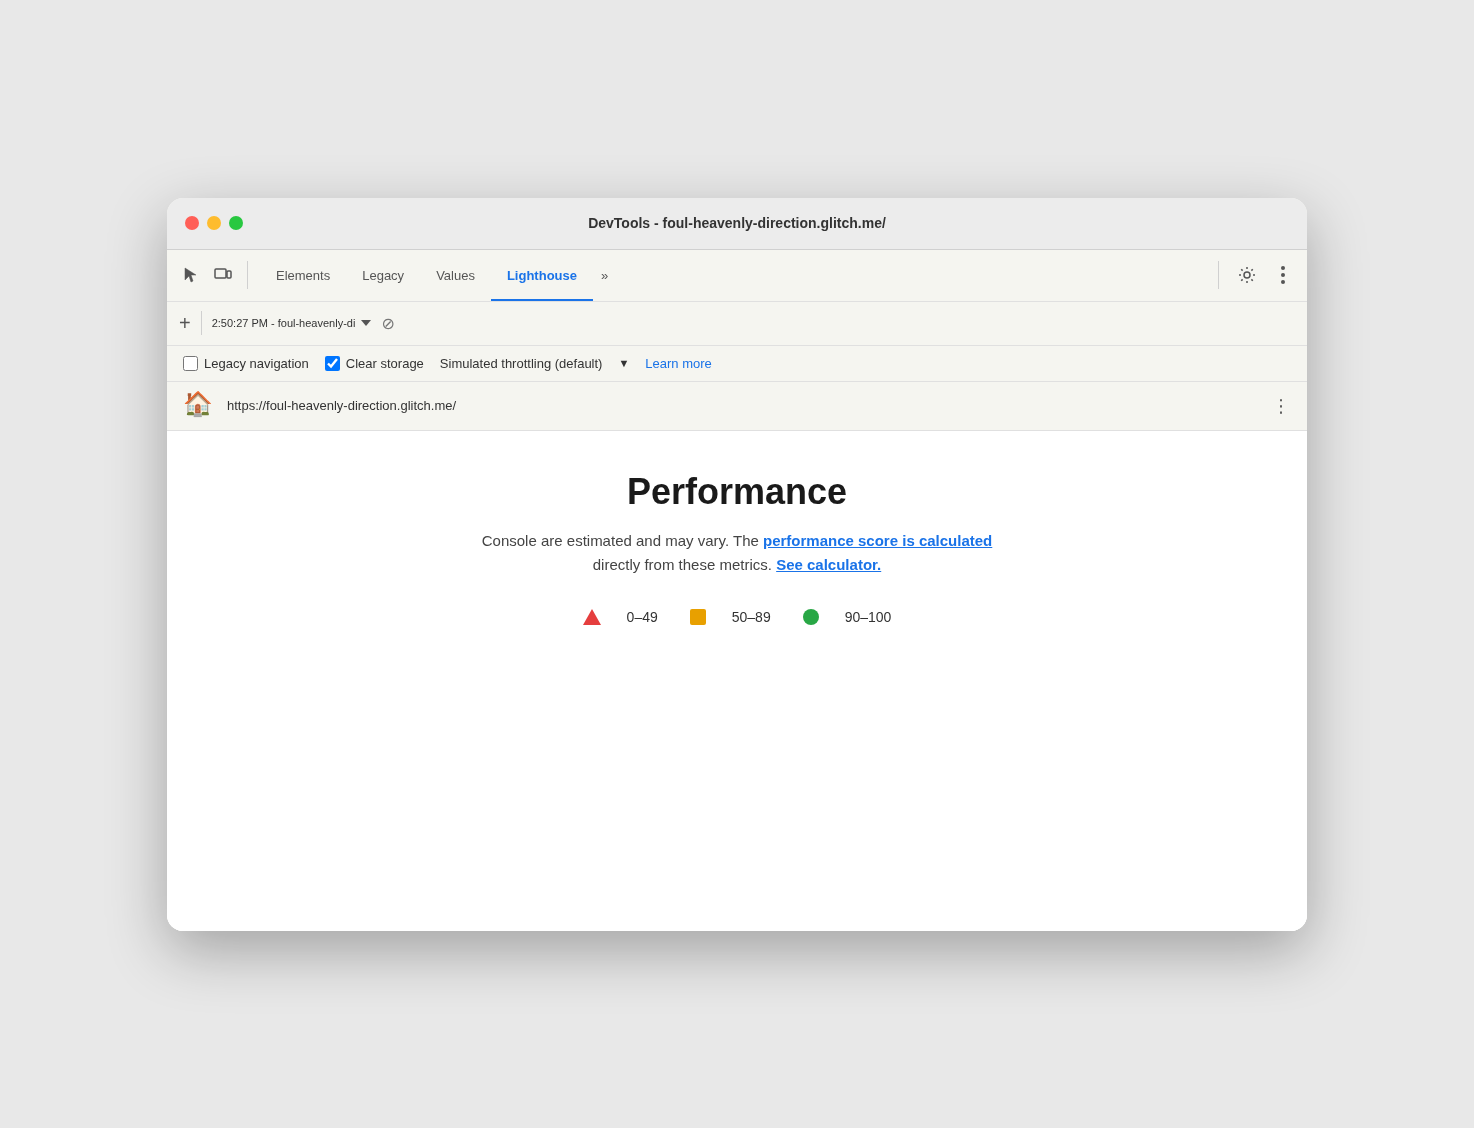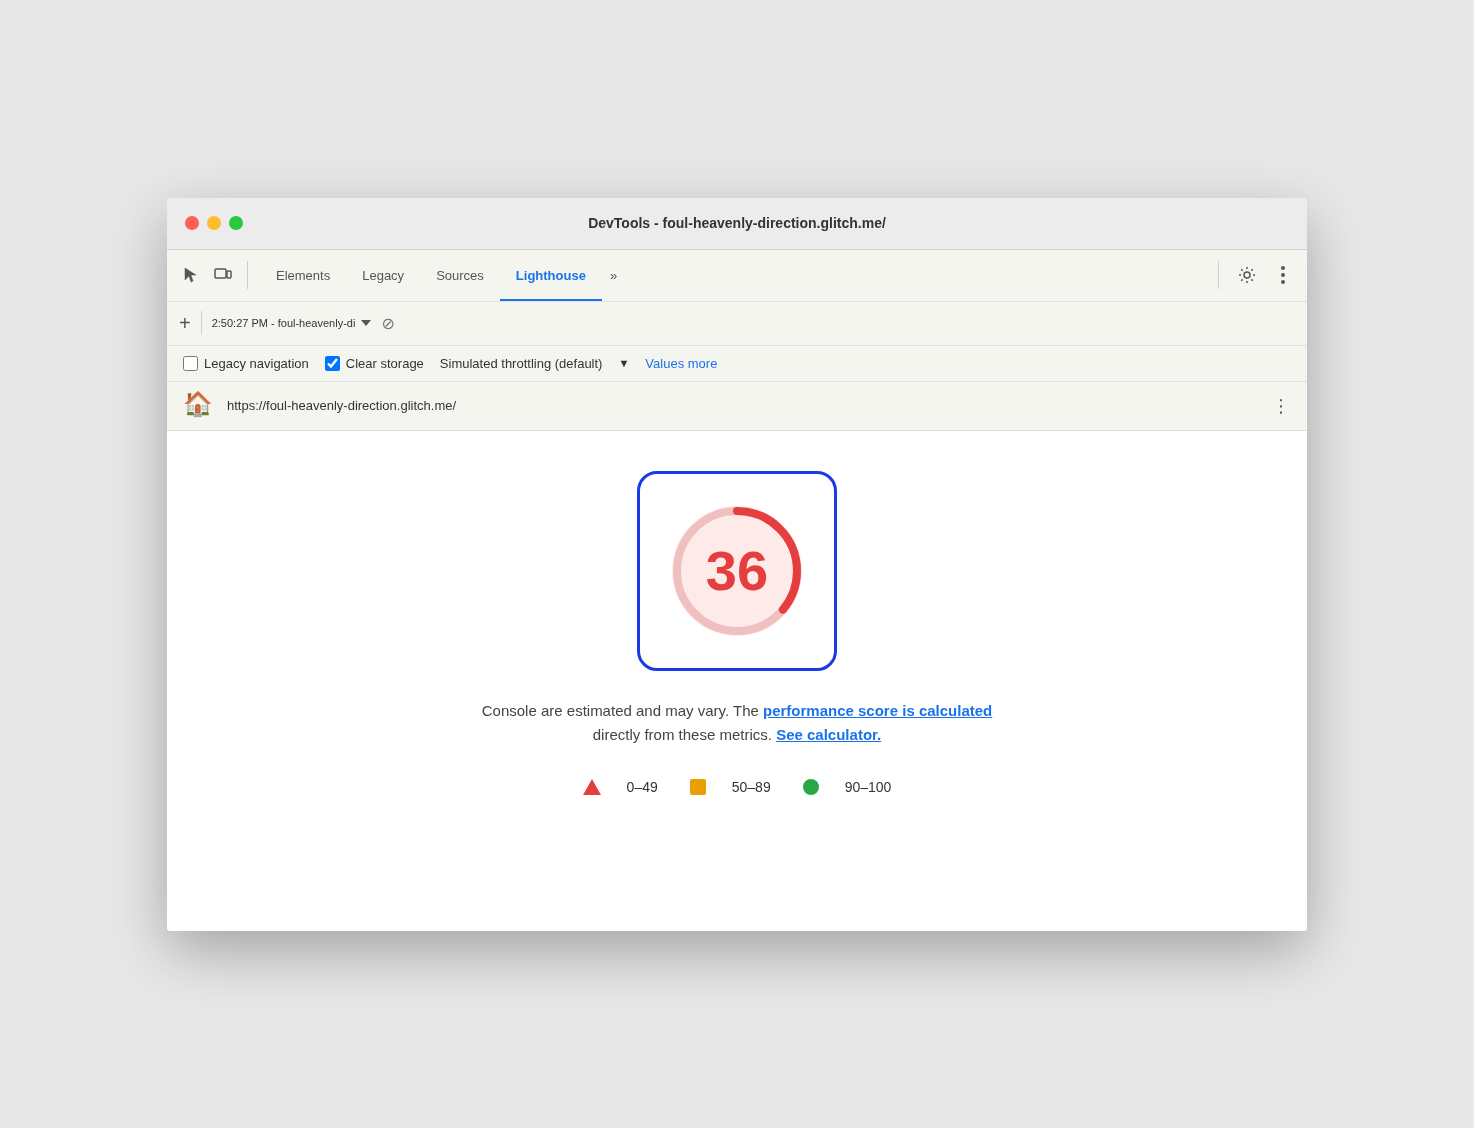--- a/index.html
+++ b/index.html
@@ -7,21 +7,21 @@
       background: #e8e8e8;
       display: flex;
       justify-content: center;
       align-items: center;
       min-height: 100vh;
       font-family: -apple-system, BlinkMacSystemFont, 'Segoe UI', sans-serif;
     }
     .window {
       width: 1140px;
       background: #f5f5f0;
-      border-radius: 4px;
+      border-radius: 16px;
       box-shadow: 0 20px 60px rgba(0,0,0,0.3);
       overflow: hidden;
     }
     .title-bar {
       background: #ececec;
       height: 52px;
       display: flex;
       align-items: center;
       justify-content: center;
       position: relative;
@@ -351,21 +351,21 @@
       </div>
       <div class="toolbar-divider"></div>
       <div class="tab-bar">
         <div class="tab">
           <span>Elements</span>
         </div>
         <div class="tab">
           <span>Legacy</span>
         </div>
         <div class="tab">
-          <span>Sources</span>
+          <span>Values</span>
         </div>
         <div class="tab active">
           <span>Lighthouse</span>
         </div>
         <div class="tab-more">
           <span>»</span>
         </div>
       </div>
       <div class="toolbar-right">
         <div class="toolbar-divider"></div>
@@ -401,41 +401,33 @@
       <label class="checkbox-item">
         <input type="checkbox" style="">
         <span>Legacy navigation</span>
       </label>
       <label class="checkbox-item">
         <input type="checkbox" checked="" style="">
         <span>Clear storage</span>
       </label>
       <span class="throttling-label">Simulated throttling (default)</span>
       <span class="dropdown-arrow">▼</span>
-      <a class="learn-more-link" href="#">Values more</a>
+      <a class="learn-more-link" href="#">Learn more</a>
     </div>
 
     <div class="url-bar">
       <span class="lighthouse-icon">🏠</span>
       <span class="url-text">https://foul-heavenly-direction.glitch.me/</span>
       <span class="url-more-icon">⋮</span>
     </div>
 
     <div class="main-content">
 
-      <div class="score-card">
-        <div class="score-circle-bg"></div>
-
-        <svg class="score-arc" viewBox="0 0 150 150">
-          <circle cx="75" cy="75" r="60" fill="none" stroke="#f0c0c0" stroke-width="8" stroke-dasharray="377" stroke-dashoffset="0" transform="rotate(-90 75 75)"></circle>
-          <circle cx="75" cy="75" r="60" fill="none" stroke="#e53e3e" stroke-width="8" stroke-dasharray="377" stroke-dashoffset="241" stroke-linecap="round" transform="rotate(-90 75 75)"></circle>
-        </svg>
-        <span class="score-number">36</span>
-      </div>
-
+
+      <h1 class="perf-title">Performance</h1>
 
       <p class="perf-description">
         <span>Console are estimated and may vary. The </span><a href="#">performance score is calculated</a>
         <br>
         <span>directly from these metrics. </span><a href="#">See calculator.</a>
       </p>
 
       <div class="legend">
         <div class="legend-item">
           <div class="legend-icon-triangle"></div>

